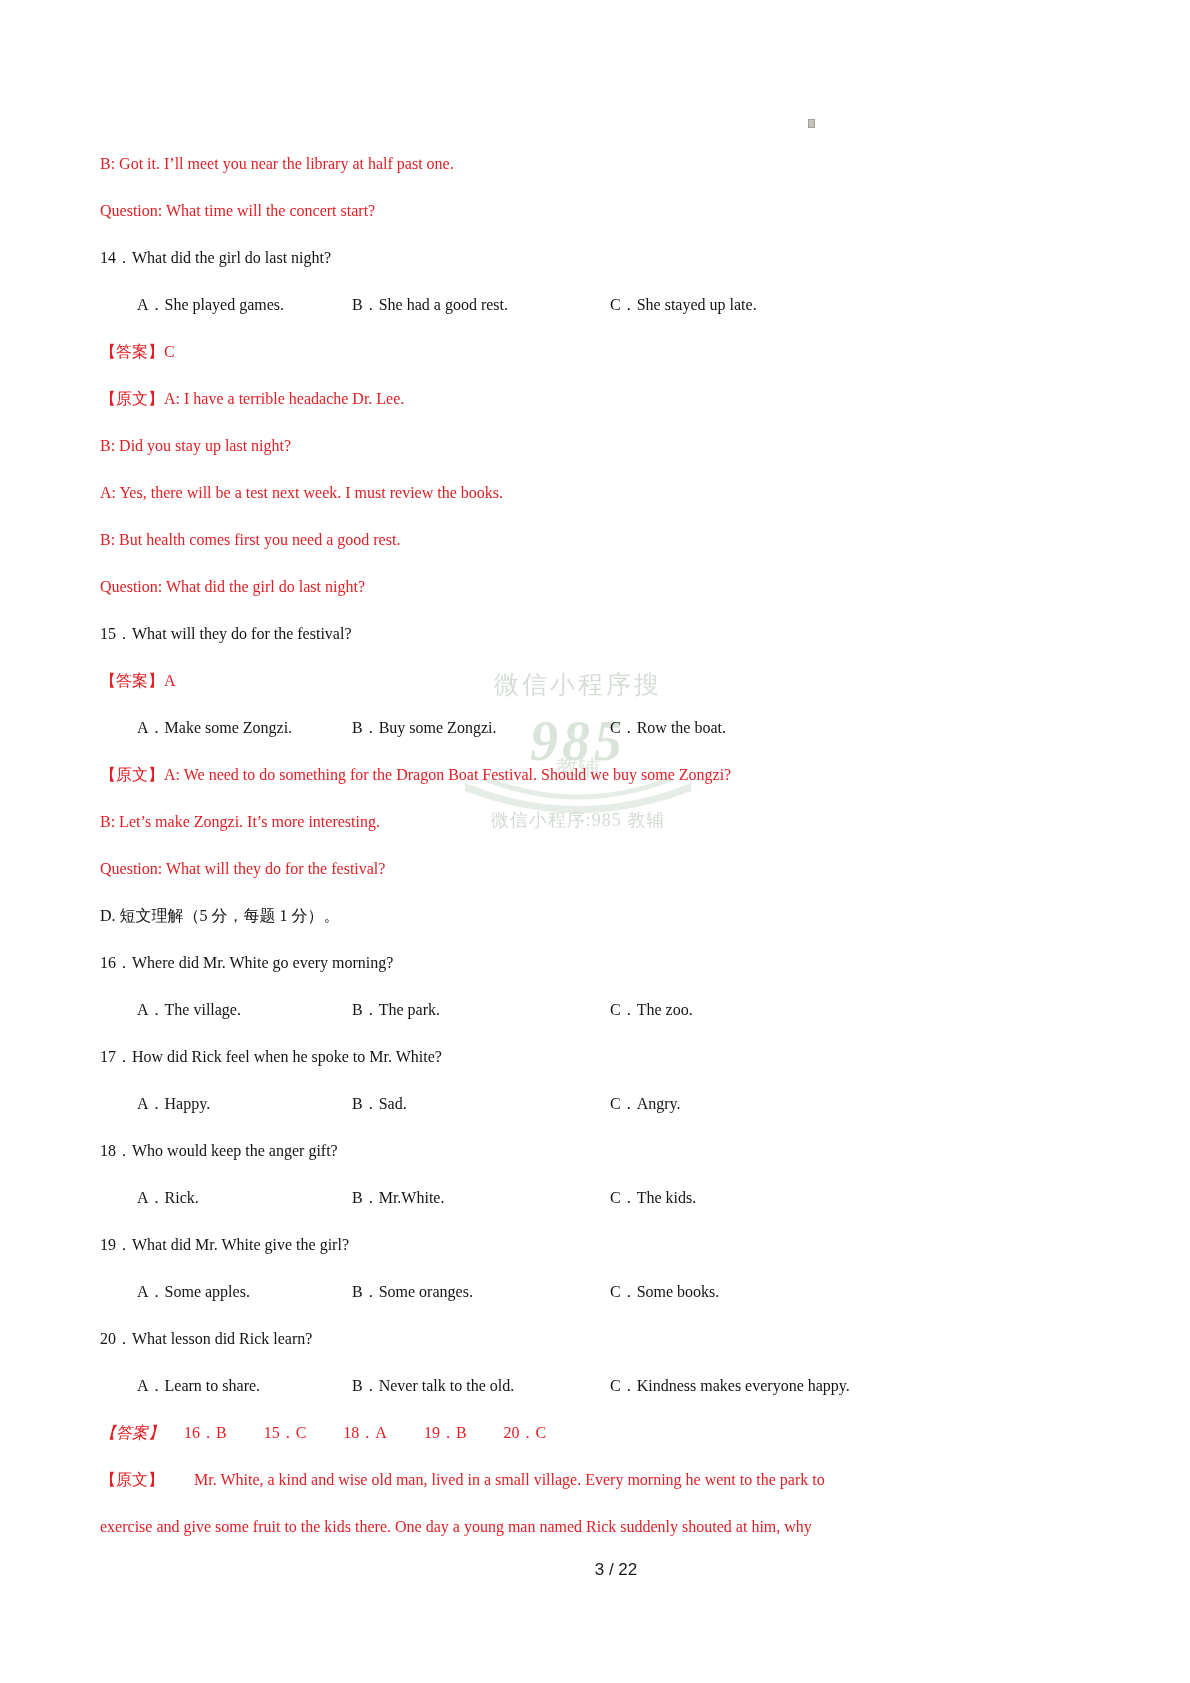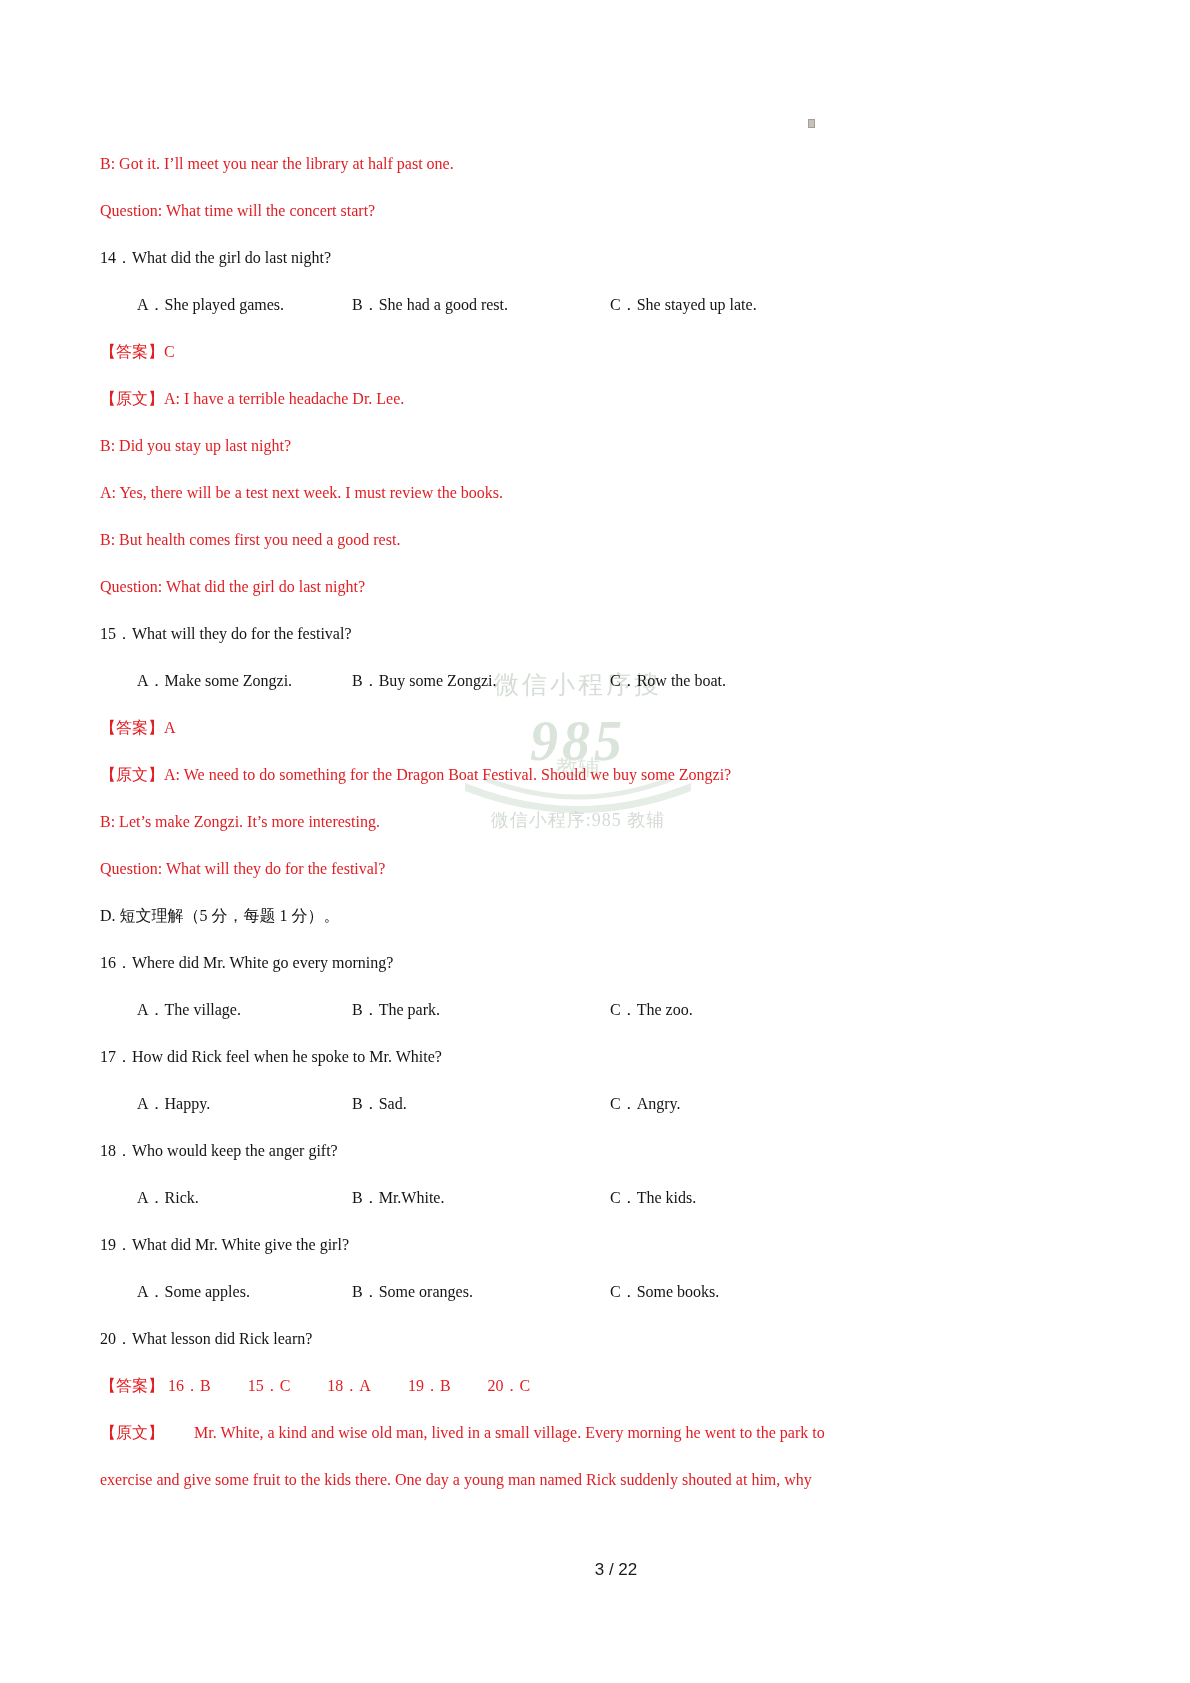--- a/index.html
+++ b/index.html
@@ -124,26 +124,26 @@
       <span class="colB">B．She had a good rest.</span>
       <span class="colC">C．She stayed up late.</span>
     </div>
     <div class="line red">【答案】C</div>
     <div class="line red">【原文】A: I have a terrible headache Dr. Lee.</div>
     <div class="line red">B: Did you stay up last night?</div>
     <div class="line red">A: Yes, there will be a test next week. I must review the books.</div>
     <div class="line red">B: But health comes first you need a good rest.</div>
     <div class="line red">Question: What did the girl do last night?</div>
     <div class="line black">15．What will they do for the festival?</div>
+    <div class="line red">【答案】A</div>
     <div class="line black opts">
       <span class="colA">A．Make some Zongzi.</span>
       <span class="colB">B．Buy some Zongzi.</span>
       <span class="colC">C．Row the boat.</span>
     </div>
-    <div class="line red">【答案】A</div>
     <div class="line red">【原文】A: We need to do something for the Dragon Boat Festival. Should we buy some Zongzi?</div>
     <div class="line red">B: Let’s make Zongzi. It’s more interesting.</div>
     <div class="line red">Question: What will they do for the festival?</div>
     <div class="line black">D. 短文理解（5 分，每题 1 分）。</div>
     <div class="line black">16．Where did Mr. White go every morning?</div>
     <div class="line black opts">
       <span class="colA">A．The village.</span>
       <span class="colB">B．The park.</span>
       <span class="colC">C．The zoo.</span>
     </div>
@@ -159,18 +159,23 @@
       <span class="colB">B．Mr.White.</span>
       <span class="colC">C．The kids.</span>
     </div>
     <div class="line black">19．What did Mr. White give the girl?</div>
     <div class="line black opts">
       <span class="colA">A．Some apples.</span>
       <span class="colB">B．Some oranges.</span>
       <span class="colC">C．Some books.</span>
     </div>
     <div class="line black">20．What lesson did Rick learn?</div>
-    <div class="line red answers"><span class="ans-item" style="margin-right: 4px;">【答案】</span><span class="ans-item">16．B</span><span class="ans-item">15．C</span><span class="ans-item">18．A</span><span class="ans-item">19．B</span><span class="ans-item">20．C</span></div>
+    <div class="line black opts">
+      <span class="colA">A．Learn to share.</span>
+      <span class="colB">B．Never talk to the old.</span>
+      <span class="colC">C．Kindness makes everyone happy.</span>
+    </div>
+    <div class="line red answers"><span class="ans-item" style="margin-right: 20px; font-style: italic;">【答案】</span><span class="ans-item">16．B</span><span class="ans-item">15．C</span><span class="ans-item">18．A</span><span class="ans-item">19．B</span><span class="ans-item">20．C</span></div>
     <div class="line red"><span>【原文】</span><span class="passage-text">Mr. White, a kind and wise old man, lived in a small village. Every morning he went to the park to</span></div>
     <div class="line red">exercise and give some fruit to the kids there. One day a young man named Rick suddenly shouted at him, why</div>
   </div>
 
 <div id="footer">3 / 22</div>
 
 </body></html>

